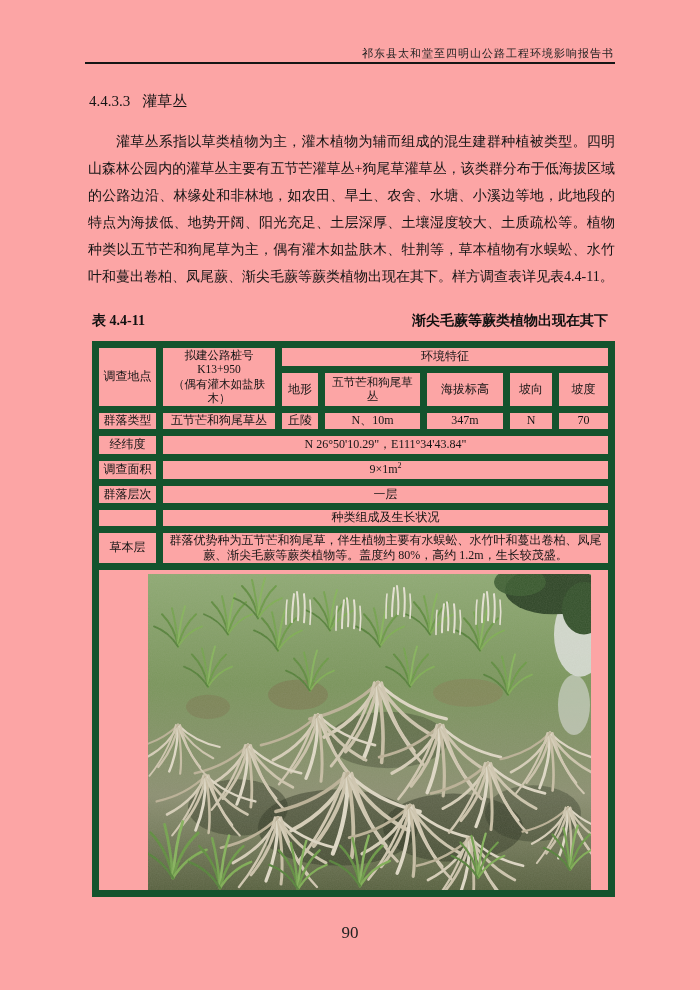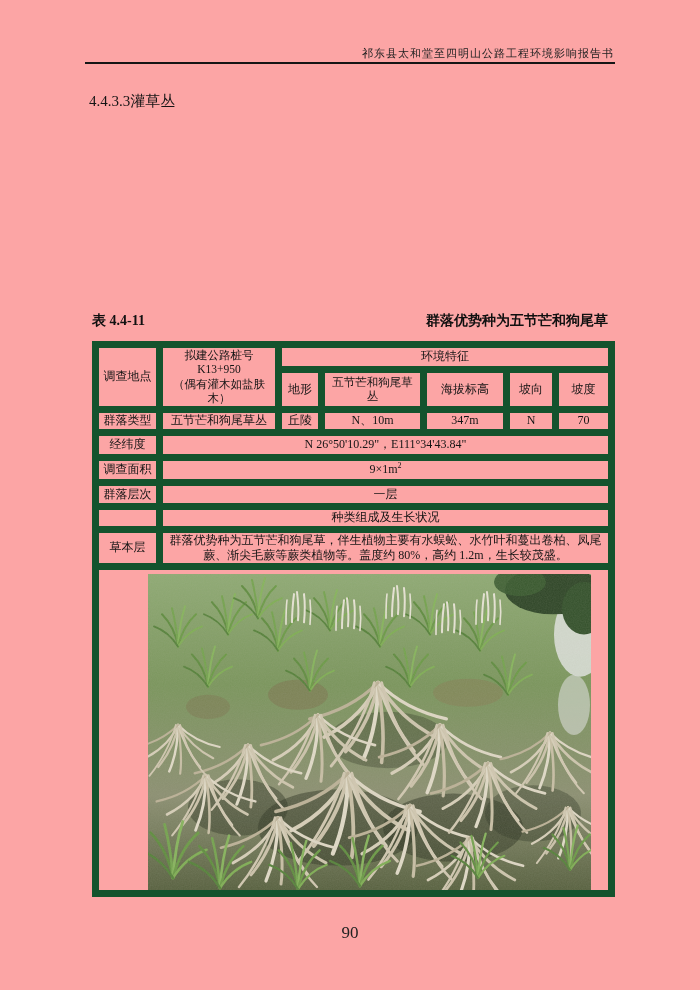--- a/index.html
+++ b/index.html
@@ -19,21 +19,21 @@
   }
   .hdr-rule{
     position:absolute;top:62px;left:85px;width:530px;
     border-top:2px solid #151515;height:0;
   }
   
   .sec-heading{
     position:absolute;top:92px;left:89px;
     font-size:15px;font-weight:normal;color:#141414;
   }
-  .sec-heading .sec-num{}
+  .sec-heading .sec-num{margin-right:12px;}
   
   .body-par{
     position:absolute;top:114px;left:88px;width:527px;
     font-size:14px;line-height:27px;
     text-align:justify;text-justify:inter-ideograph;
     text-indent:2em;color:#141414;
   }
   
   .tbl-caption{
     position:absolute;top:312px;left:92px;width:516px;
@@ -80,24 +80,25 @@
 
 <div class="page">
 
   <div class="hdr-title">祁东县太和堂至四明山公路工程环境影响报告书</div>
   <div class="hdr-rule"></div>
 
   <div class="sec-heading">
     <span class="sec-num">4.4.3.3</span><span>灌草丛</span>
   </div>
 
+  <p class="body-par">灌草丛系指以草类植物为主，灌木植物为辅而组成的混生建群种植被类型。四明山森林公园内的灌草丛主要有五节芒灌草丛+狗尾草灌草丛，该类群分布于低海拔区域的公路边沿、林缘处和非林地，如农田、旱土、农舍、水塘、小溪边等地，此地段的特点为海拔低、地势开阔、阳光充足、土层深厚、土壤湿度较大、土质疏松等。植物种类以五节芒和狗尾草为主，偶有灌木如盐肤木、牡荆等，草本植物有水蜈蚣、水竹叶和蔓出卷柏、凤尾蕨、渐尖毛蕨等蕨类植物出现在其下。样方调查表详见表4.4-11。</p>
 
   <div class="tbl-caption">
     <span>表 4.4-11</span>
-    <span>群落优势种为五节芒和狗尾草</span>
+    <span>渐尖毛蕨等蕨类植物出现在其下</span>
   </div>
 
   <table class="survey">
     <colgroup>
       <col style="width:64px">
         <col style="width:119px">
         <col style="width:43px">
       <col style="width:102px">
         <col style="width:83px">
         <col style="width:49px">

